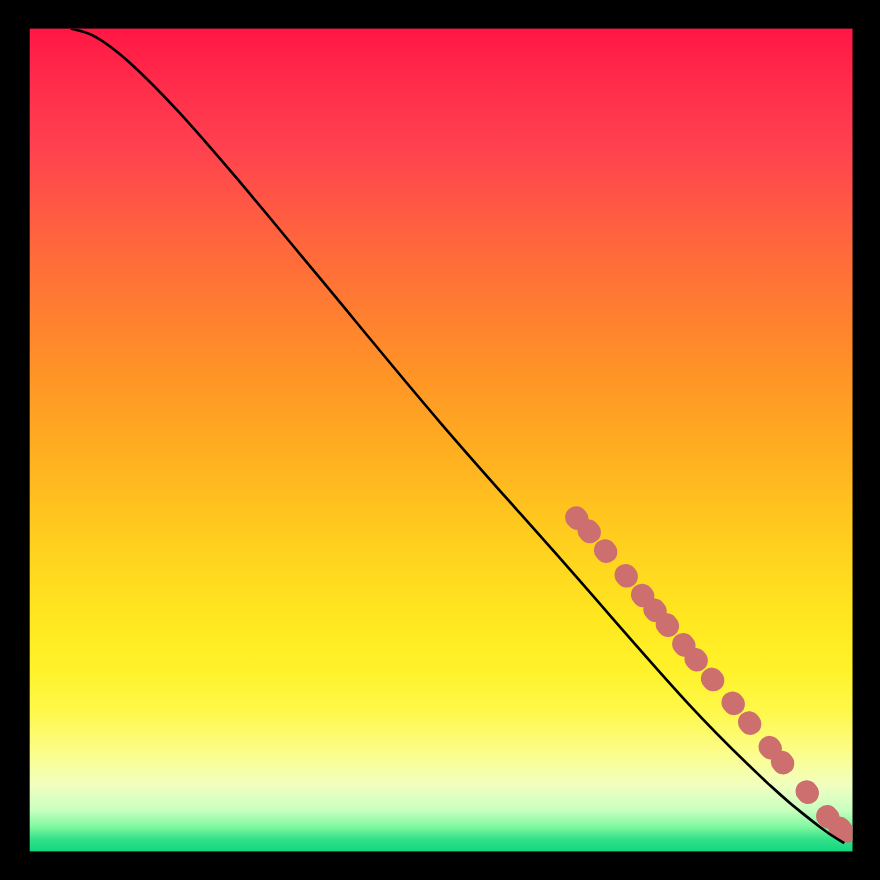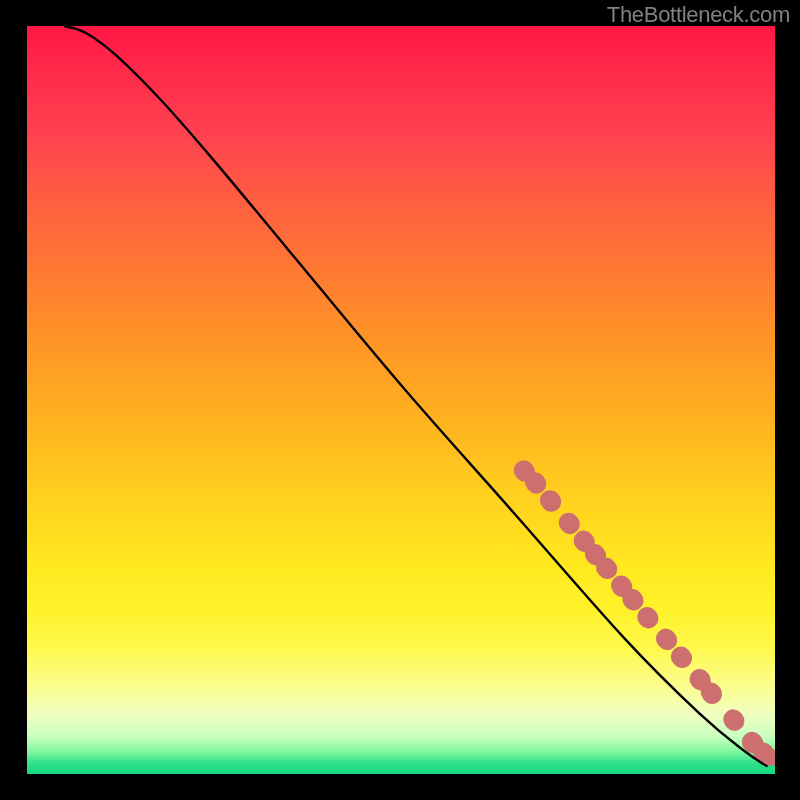--- a/index.html
+++ b/index.html
@@ -60,21 +60,20 @@
     left: 0;
     top: 0;
     width: 748px;
     height: 748px;
   }
 </style>
 </head>
 <body>
 
 <div class="container">
-  <div class="attribution">TheBottleneck.com</div>
   <div class="plot">
     <div class="gradient-bg"></div>
     <svg class="curve-svg" viewBox="0 0 748 748">
       <g id="marks-group">
           <rect x="-11.00" y="-10.00" width="22.00" height="20.00" rx="10.00" ry="10.00" fill="#cd6f6f" transform="translate(497.42 445.06) rotate(46.85)"></rect>
           <rect x="-11.00" y="-10.00" width="22.00" height="20.00" rx="10.00" ry="10.00" fill="#cd6f6f" transform="translate(508.64 457.03) rotate(48.81)"></rect>
           <rect x="-11.00" y="-10.00" width="22.00" height="20.00" rx="10.00" ry="10.00" fill="#cd6f6f" transform="translate(523.60 474.98) rotate(50.19)"></rect>
           <rect x="-11.00" y="-10.00" width="22.00" height="20.00" rx="10.00" ry="10.00" fill="#cd6f6f" transform="translate(542.30 497.42) rotate(50.19)"></rect>
           <rect x="-11.00" y="-10.00" width="22.00" height="20.00" rx="10.00" ry="10.00" fill="#cd6f6f" transform="translate(557.26 515.37) rotate(50.19)"></rect>
           <rect x="-11.00" y="-10.00" width="22.00" height="20.00" rx="10.00" ry="10.00" fill="#cd6f6f" transform="translate(568.48 528.84) rotate(50.19)"></rect>

